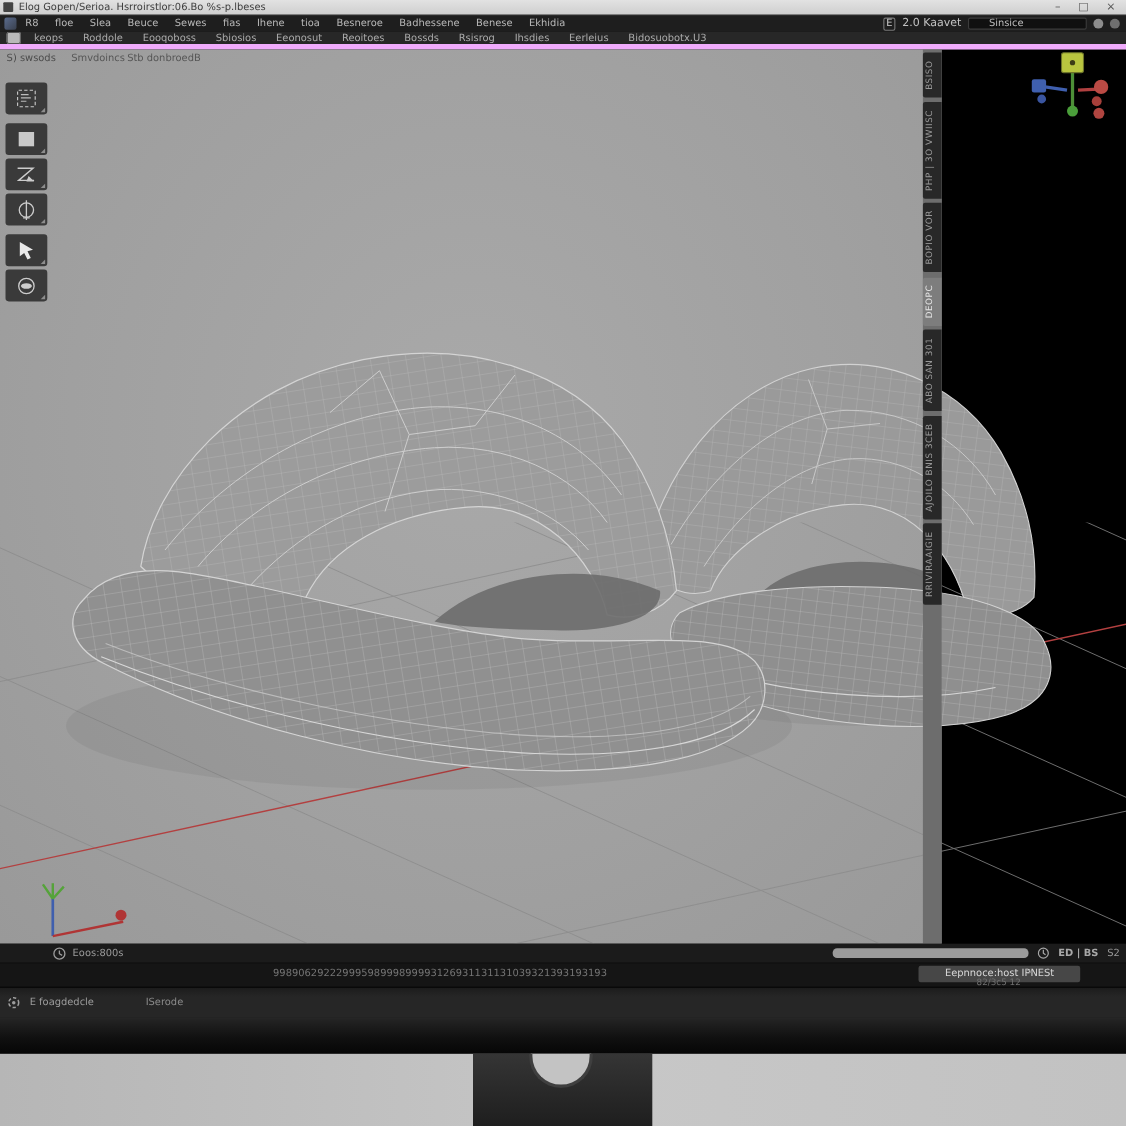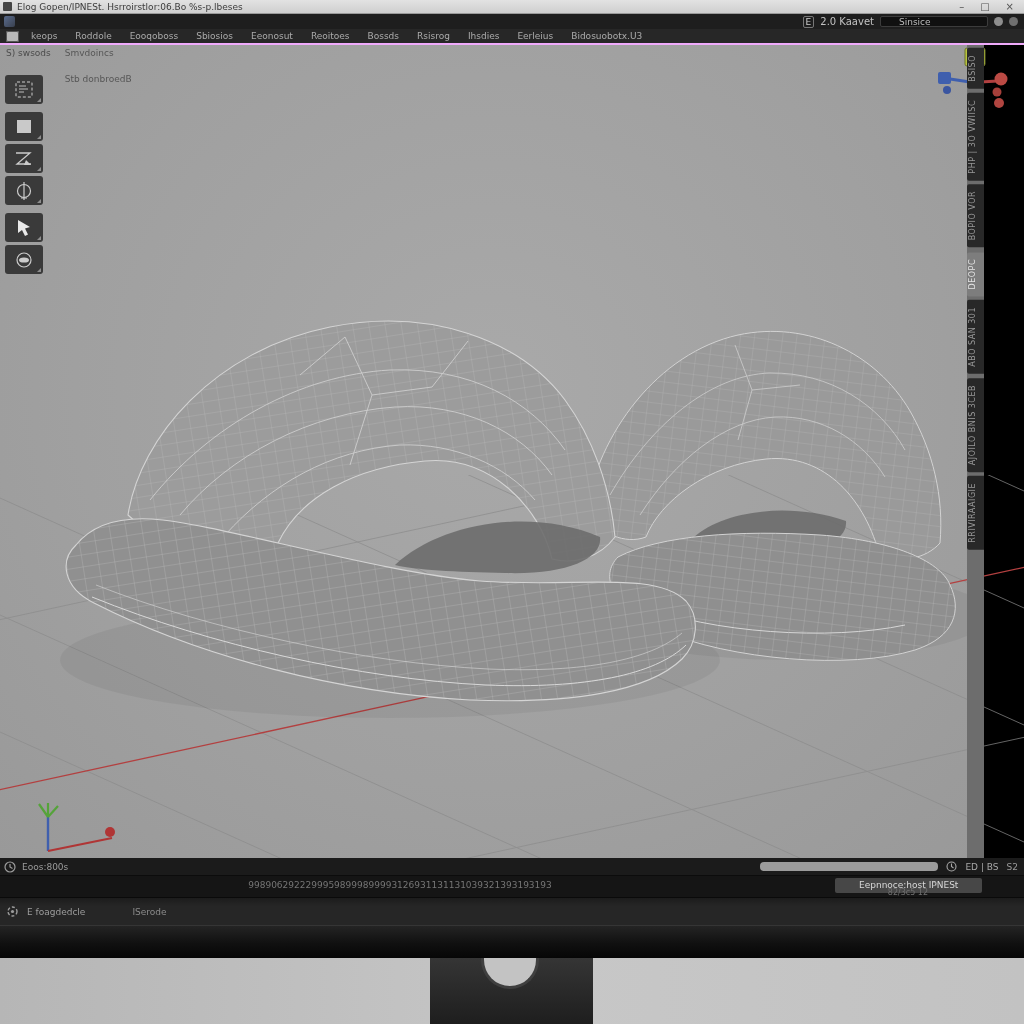--- a/index.html
+++ b/index.html
@@ -26,34 +26,34 @@
   .menubar-right { margin-left:auto; display:flex; align-items:center; gap:6px; padding-right:6px; }
   .engine-badge { font-size:9px; color:#cfcfcf; border:1px solid #777; padding:0 2px; border-radius:2px; }
   .version-label { font-size:10px; color:#c2c2c2; white-space:nowrap; }
   .scene-field { width:108px; height:11px; background:#101010; border:1px solid #3c3c3c;
     border-radius:2px; color:#bdbdbd; font-size:9px; line-height:10px; padding-left:18px; }
   .round-ic { width:9px; height:9px; border-radius:50%; background:#8d8d8d; }
   .round-ic.dark { background:#6f6f6f; }
 
   
   .toolbar2 { position:absolute; left:0; top:29px; width:1024px; height:16px;
-    background:#272727; display:flex; align-items:center; border-bottom:2px solid #f0abfc; }
+    background:#272727; display:flex; align-items:center; border-bottom:5px solid #f0abfc; }
   .toolbar2 .editor-ic { width:13px; height:11px; margin:0 12px 0 6px; border-radius:2px;
     background:#b9b9b9; box-shadow:inset 0 0 0 1px #555; }
   .tb2-items { display:flex; gap:18px; }
   .tb2-items span { font-size:9px; color:#ababab; white-space:nowrap; }
 
   
-  .viewport { position:absolute; left:0; top:45px; width:984px; height:813px;
+  .viewport { position:absolute; left:0; top:45px; width:856px; height:813px;
     background:radial-gradient(ellipse at 50% 42%, #a9a9a9 0%, #a0a0a0 60%, #999 100%); }
   .scene-svg { position:absolute; left:0; top:0; }
 
   .vp-overlay { position:absolute; left:6px; top:3px; display:flex; gap:14px; }
   .vp-collection { font-size:9px; color:#4c4c4c; }
-  .vp-meta { display:flex; flex-direction:column; gap:16px; }
+  .vp-meta { display:flex; flex-direction:row; gap:2px; }
   .vp-meta div { font-size:9px; color:#565656; line-height:10px; }
 
   
   .tool-shelf { position:absolute; left:5px; top:30px; width:38px; display:flex;
     flex-direction:column; gap:3px; }
   .tool-btn { position:relative; width:38px; height:29px; background:#3a3a3a;
     border-radius:3px; display:flex; align-items:center; justify-content:center; }
   .tool-btn.gap-after { margin-bottom:5px; }
   .tool-btn::after { content:""; position:absolute; right:2px; bottom:2px;
     border-left:4px solid transparent; border-bottom:4px solid #8d8d8d; }
@@ -62,26 +62,26 @@
   .right-strip { position:absolute; right:0; top:0; width:17px; height:813px;
     background:#6d6d6d; display:flex; flex-direction:column; align-items:stretch; padding-top:1px; }
   .right-strip span { writing-mode:vertical-rl; transform:rotate(180deg);
     background:#282828; color:#989898; font-size:8px; letter-spacing:.5px;
     padding:7px 1px; margin:2px 0; border-radius:0 2px 2px 0; text-align:center; white-space:nowrap; overflow:hidden; }
   .right-strip span:nth-child(4) { background:#7d7d7d; color:#e4e4e4; }
 
   
   .timeline { position:absolute; left:0; top:858px; width:1024px; height:39px; background:#141414; }
   .tl-header { position:relative; height:18px; background:#1b1b1b; display:flex;
-    align-items:center; border-bottom:1px solid #0c0c0c; }
+    align-items:center; border-bottom:1px solid #0c0c0c;padding-left:44px; }
   .tl-icon { margin:0 6px 0 4px; }
   .tl-label { font-size:9px; color:#9c9c9c; }
   .tl-right { margin-left:auto; display:flex; align-items:center; gap:8px; padding-right:6px; }
   .tl-scrollbar { width:178px; height:9px; background:#9b9b9b; border-radius:4px; }
-  .tl-frames { font-size:9px; color:#a8a8a8; white-space:nowrap; }
+  .tl-frames { font-size:9px; color:#a8a8a8; white-space:nowrap;font-weight:bold; }
   .tl-end { font-size:9px; color:#9a9a9a; }
   .tl-ruler { position:relative; height:21px; background:#151515; }
   .tick-row { position:absolute; left:10px; top:4px; width:780px; display:flex;
     justify-content:center; }
   .tick-row span { font-size:9px; color:#757575; }
   .tl-field { position:absolute; left:835px; top:2px; height:15px; background:#474747;
     border-radius:2px; color:#d8d8d8; font-size:9px; line-height:15px; padding:0 24px; }
   .tl-field-arrow { position:absolute; left:932px; top:3px; color:#888; font-size:9px; }
   .tl-subinfo { position:absolute; right:96px; bottom:0px; font-size:8px; color:#6f6f6f; }
 
@@ -104,30 +104,44 @@
     background:#c3c3c3; border:3px solid #3f3f3f; border-top:none;
     border-radius:0 0 31px 31px; }
 </style>
 </head>
 <body>
 
 <div class="screen">
 
   <div class="titlebar">
     <div class="app-ic"></div>
-    <div class="t-text">Elog Gopen/IPNESt. Hsrroirstlor:06.Bo %s-p.lbeses</div>
+    <div class="t-text">Elog Gopen/Serioa. Hsrroirstlor:06.Bo %s-p.lbeses</div>
     <div class="win-controls">
       <span>–</span>
       <span>□</span>
       <span>×</span>
     </div>
   </div>
 
   <div class="menubar">
     <div class="app-icon"></div>
+    <div class="menu-items">
+        <span>R8</span>
+        <span>floe</span>
+        <span>Slea</span>
+        <span>Beuce</span>
+        <span>Sewes</span>
+        <span>fias</span>
+        <span>Ihene</span>
+        <span>tioa</span>
+        <span>Besneroe</span>
+        <span>Badhessene</span>
+        <span>Benese</span>
+        <span>Ekhidia</span>
+      </div>
     <div class="menubar-right">
       <span class="engine-badge">E</span>
       <span class="version-label">2.0 Kaavet</span>
       <div class="scene-field">Sinsice</div>
       <div class="round-ic"></div>
       <div class="round-ic dark"></div>
     </div>
   </div>
 
   <div class="toolbar2">

